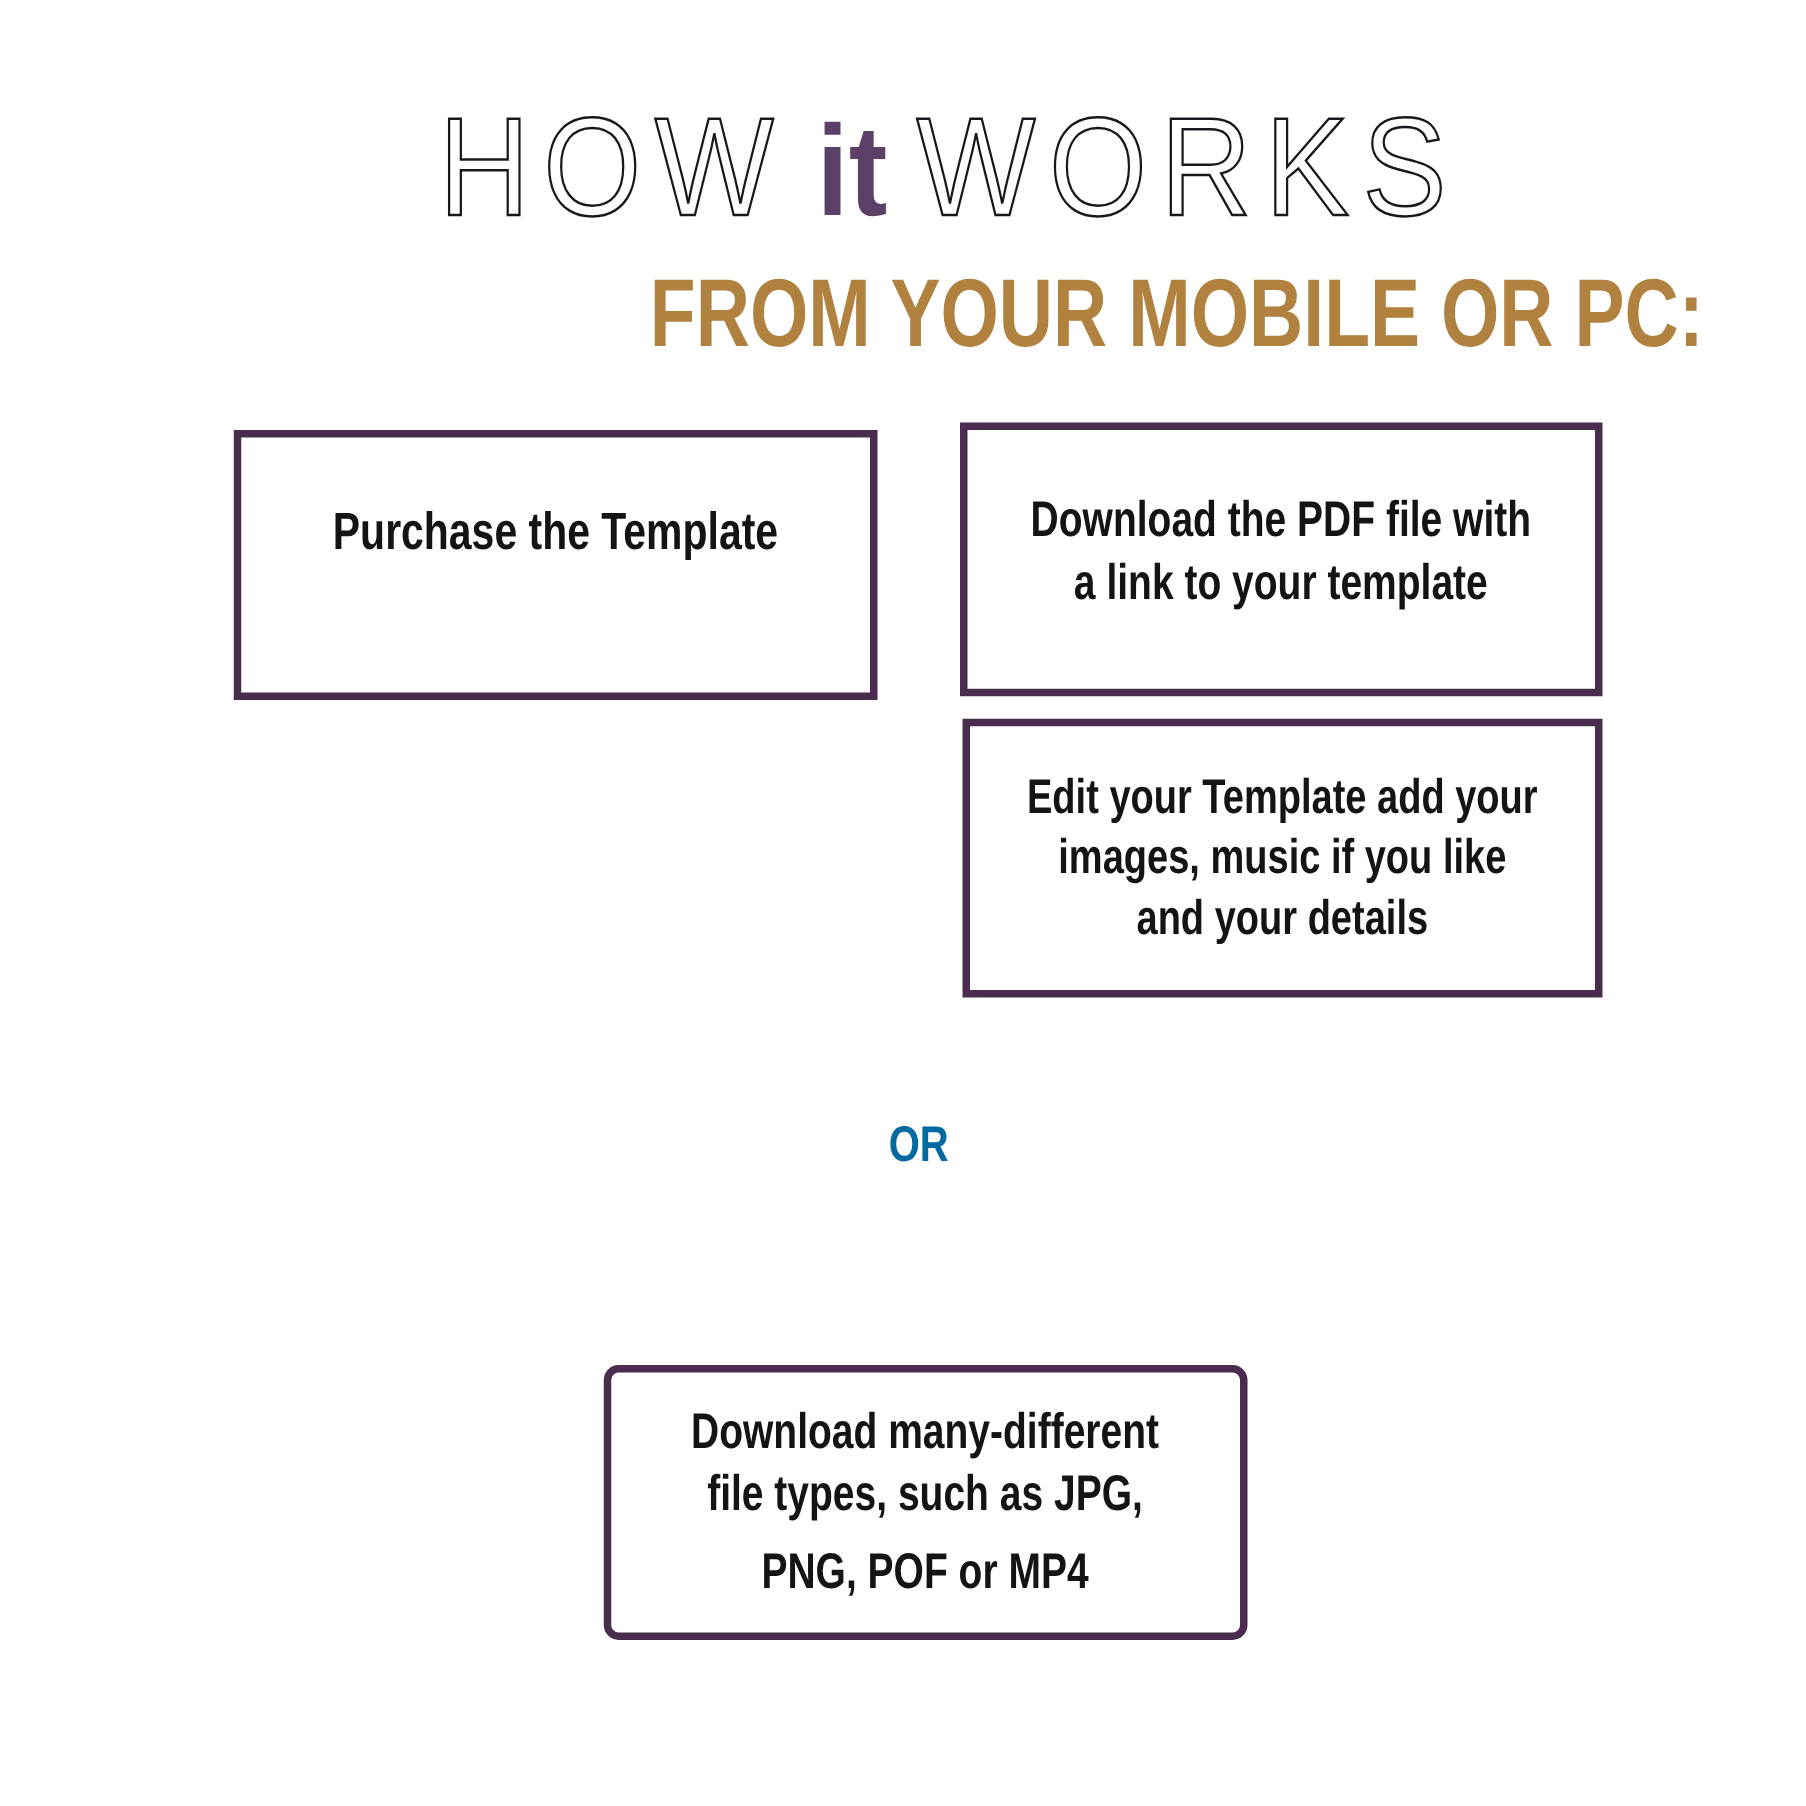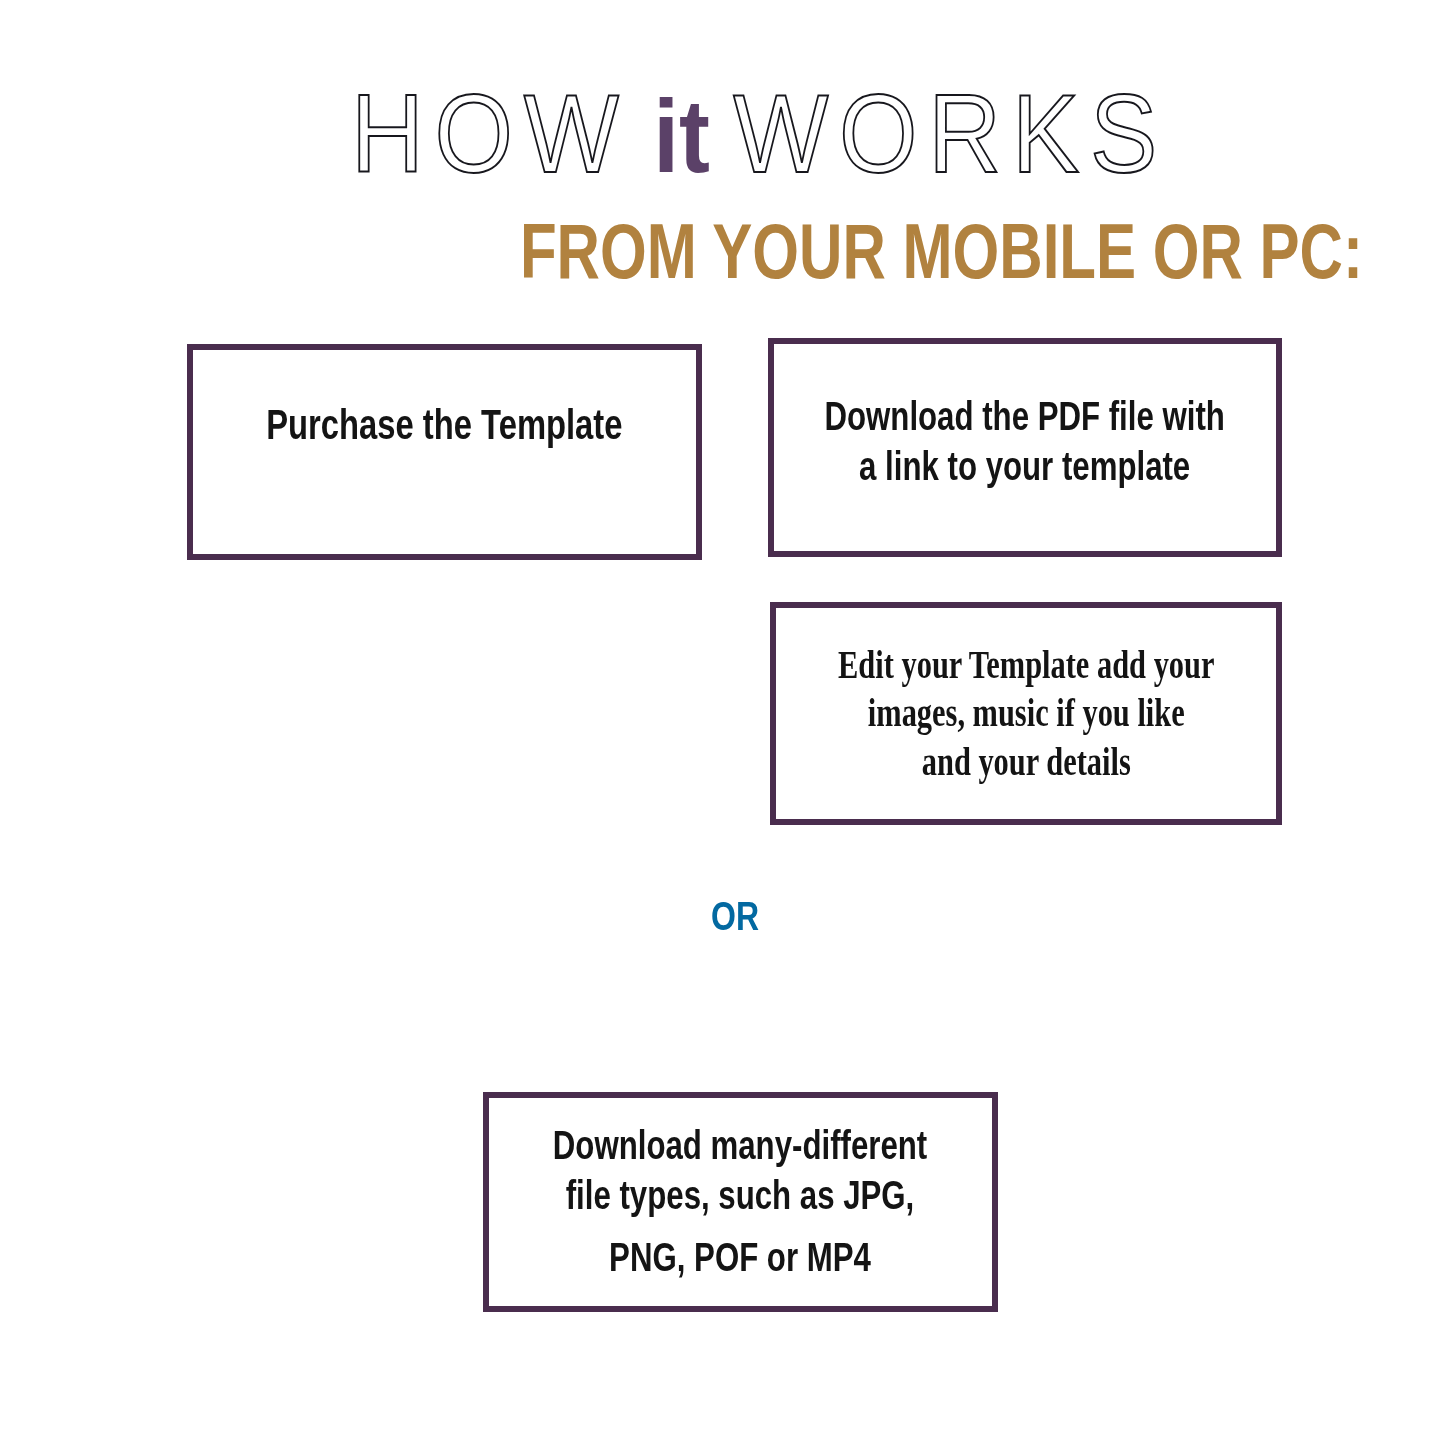--- a/index.html
+++ b/index.html
@@ -75,24 +75,24 @@
   }
   .condense {
     transform: scaleX(0.78);
     transform-origin: 50% 50%;
   }
   .box .line { white-space: nowrap; }
 
   #box-purchase       { left: 150px; top: 344px; width: 515px; height: 216px; font-size: 42px; padding-bottom: 53px; }
   #box-download-pdf   { left: 731px; top: 338px; width: 514px; height: 219px; font-size: 40px; padding-bottom: 12px; }
   #box-open-canva     { left: 150px; top: 575px; width: 512px; height: 220px; font-size: 39px; }
-  #box-edit-template  { left: 733px; top: 602px; width: 512px; height: 223px; font-size: 39px; font-family: Liberation Serif, serif; }
+  #box-edit-template  { left: 733px; top: 575px; width: 512px; height: 223px; font-size: 39px; }
   #box-send-preferred { left: 150px; top: 833px; width: 511px; height: 221px; font-size: 37px; line-height: 1.28; }
   #box-messaging      { left: 735px; top: 835px; width: 510px; height: 221px; justify-content: flex-start; padding-top: 28px; }
-  #box-download-many  { left: 446px; top: 1092px; width: 515px; height: 220px; font-size: 40px; }
+  #box-download-many  { left: 446px; top: 1092px; width: 515px; height: 220px; font-size: 40px; border-radius: 12px; }
 
   #box-messaging .msg-heading { font-size: 31px; line-height: 1.2; }
   #box-messaging .msg-body    { font-size: 47px; line-height: 1.1; margin-top: 16px; }
   #box-download-many .gap-line { margin-top: 13px; }
 
   
   .or-connector {
     position: absolute;
     left: 661px;
     top: 896px;

